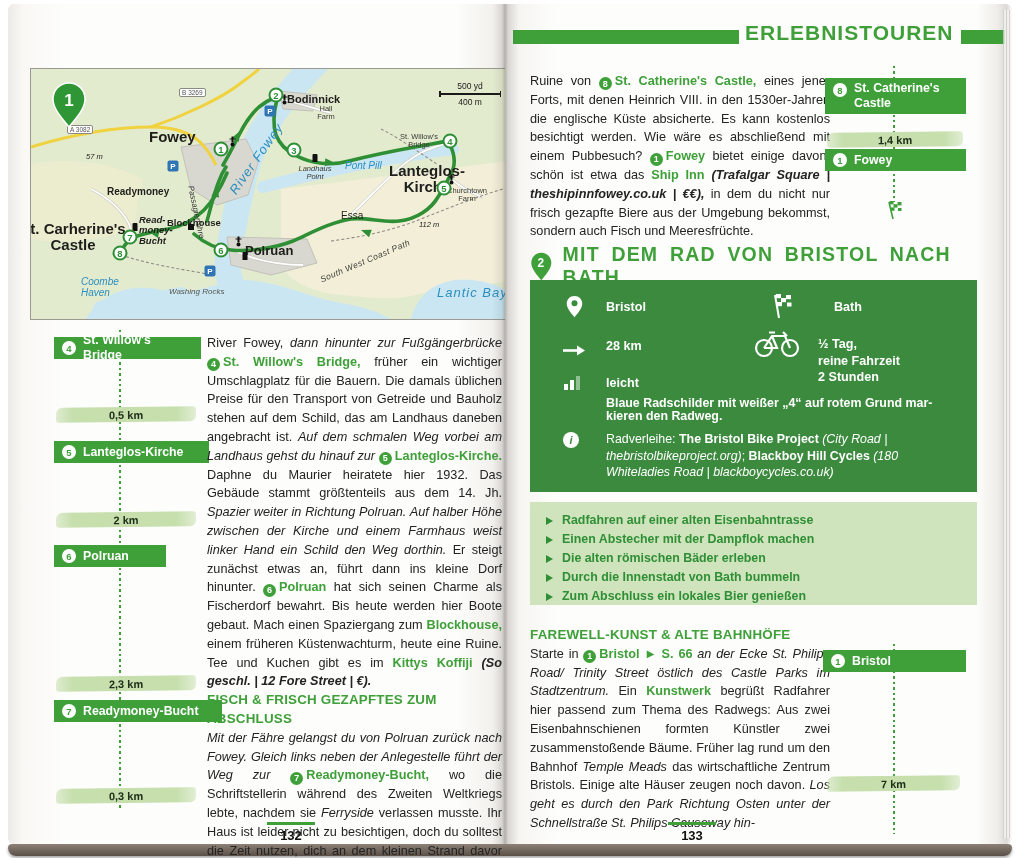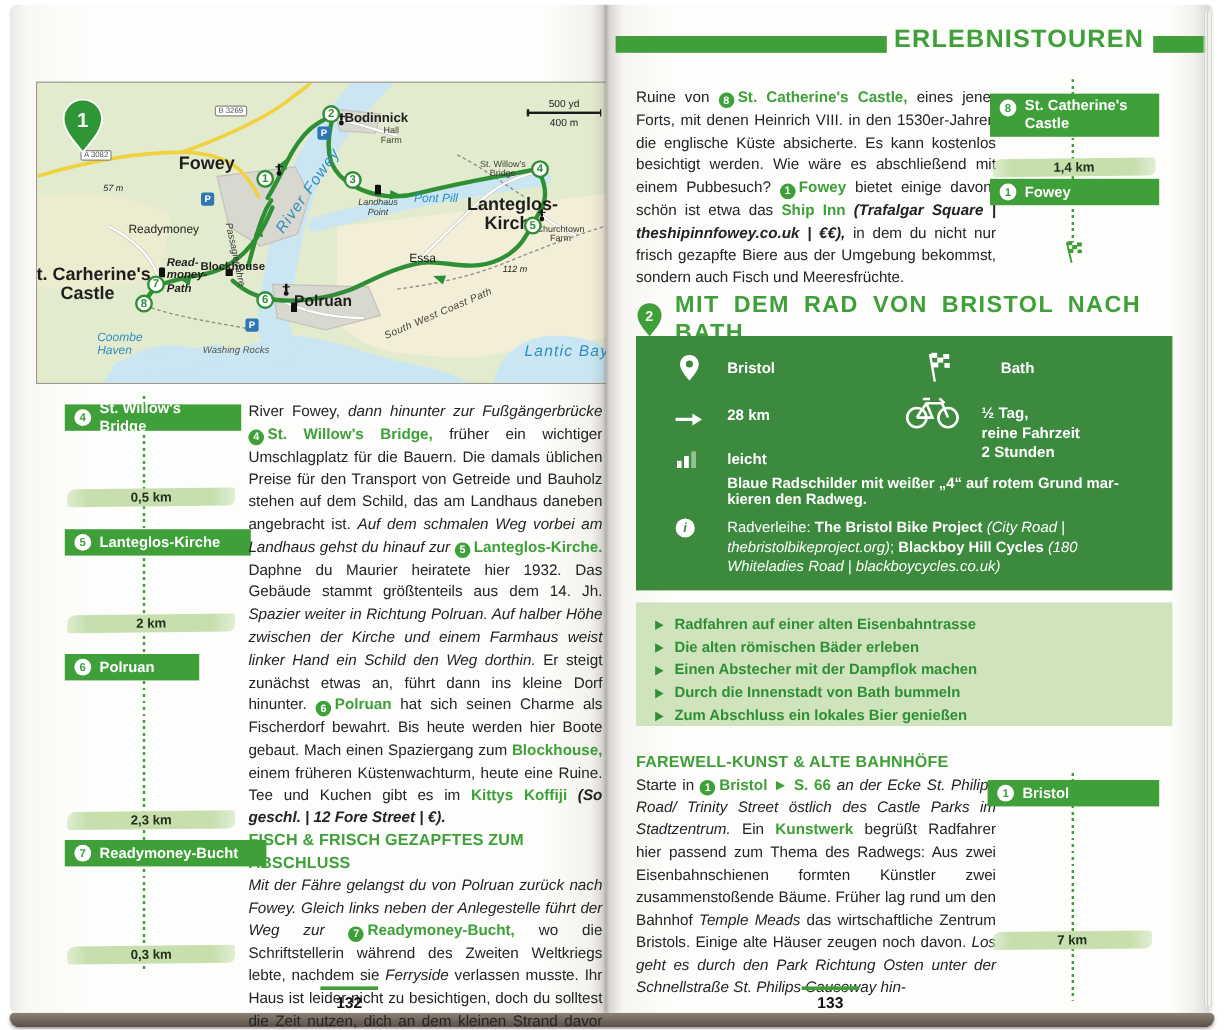--- a/index.html
+++ b/index.html
@@ -176,21 +176,21 @@
         <path d="M0,0 L-10,4 L-10,-4 Z" transform="translate(186,118) rotate(-80)"></path>
         <path d="M0,0 L-10,4 L-10,-4 Z" transform="translate(330,161) rotate(200)"></path>
         <path d="M0,0 L-10,4 L-10,-4 Z" transform="translate(118,163) rotate(192)"></path>
       </g>
     </svg>
     <div class="map-overlay">
         <span class="mlbl ml-road" style="left: 36px; top: 56px;">A 3082</span>
         <span class="mlbl ml-road" style="left: 148px; top: 19px;">B 3269</span>
         <span class="mlbl ml-town-big" style="left: 118px; top: 60px;">Fowey</span>
         <span class="mlbl ml-elev" style="left: 55px; top: 84px;">57 m</span>
-        <span class="mlbl ml-town" style="left: 76px; top: 118px;">Readymoney</span>
+        <span class="mlbl ml-town" style="left: 76px; top: 118px; font-weight: bold;">Readymoney</span>
         <span class="mlbl ml-town-b" style="left: 256px; top: 25px;">Bodinnick</span>
         <span class="mlbl ml-farm ml-ctr" style="left: 295px; top: 36px;">Hall
 Farm</span>
         <span class="mlbl ml-farm-i ml-ctr" style="left: 284px; top: 96px;">Landhaus
 Point</span>
         <span class="mlbl ml-water" style="left: 314px; top: 92px;">Pont Pill</span>
         <span class="mlbl ml-farm ml-ctr" style="left: 388px; top: 64px;">St. Willow's
 Bridge</span>
         <span class="mlbl ml-poi-b ml-ctr" style="left: 396px; top: 94px;">Lanteglos-
 Kirche</span>
@@ -202,21 +202,21 @@
         <span class="mlbl ml-water-lg" style="left: 406px; top: 217px;">Lantic Bay</span>
         <span class="mlbl ml-rocks" style="left: 138px; top: 219px;">Washing Rocks</span>
         <span class="mlbl ml-water" style="left: 50px; top: 208px;">Coombe
 Haven</span>
         <span class="mlbl ml-poi-b2" style="left: 136px; top: 149px;">Blockhouse</span>
         <span class="mlbl ml-town-big2" style="left: 214px; top: 175px;">Polruan</span>
         <span class="mlbl ml-poi-b ml-ctr" style="left: 42px; top: 152px;">St. Carherine's
 Castle</span>
         <span class="mlbl ml-poi-bi" style="left: 108px; top: 146px;">Read-
 money-
-Path</span>
+Bucht</span>
         <span class="mlbl ml-ferry" style="left: 163px; top: 116px; transform: rotate(78deg);">Passagierfähre</span>
         <span class="mlbl ml-water-lg" style="left: 196px; top: 120px; transform: rotate(-55deg);">River Fowey</span>
         <div class="poi poi-church" style="left: 201px; top: 72px;">
           <i></i>
         </div>
         <div class="poi poi-church" style="left: 253px; top: 30px;">
           <i></i>
         </div>
         <div class="poi poi-church" style="left: 420px; top: 110px;">
           <i></i>
@@ -393,25 +393,25 @@
   </div>
 
   <div class="panel" style="left:25px;top:498px;width:447px;height:103px;">
     <ul>
       <li>
           <span class="tri"></span>
           <span>Radfahren auf einer alten Eisenbahntrasse</span>
         </li>
       <li>
           <span class="tri"></span>
-          <span>Die alten römischen Bäder erleben</span>
+          <span>Einen Abstecher mit der Dampflok machen</span>
         </li>
       <li>
           <span class="tri"></span>
-          <span>Einen Abstecher mit der Dampflok machen</span>
+          <span>Die alten römischen Bäder erleben</span>
         </li>
       <li>
           <span class="tri"></span>
           <span>Durch die Innenstadt von Bath bummeln</span>
         </li>
       <li>
           <span class="tri"></span>
           <span>Zum Abschluss ein lokales Bier genießen</span>
         </li>
     </ul>

